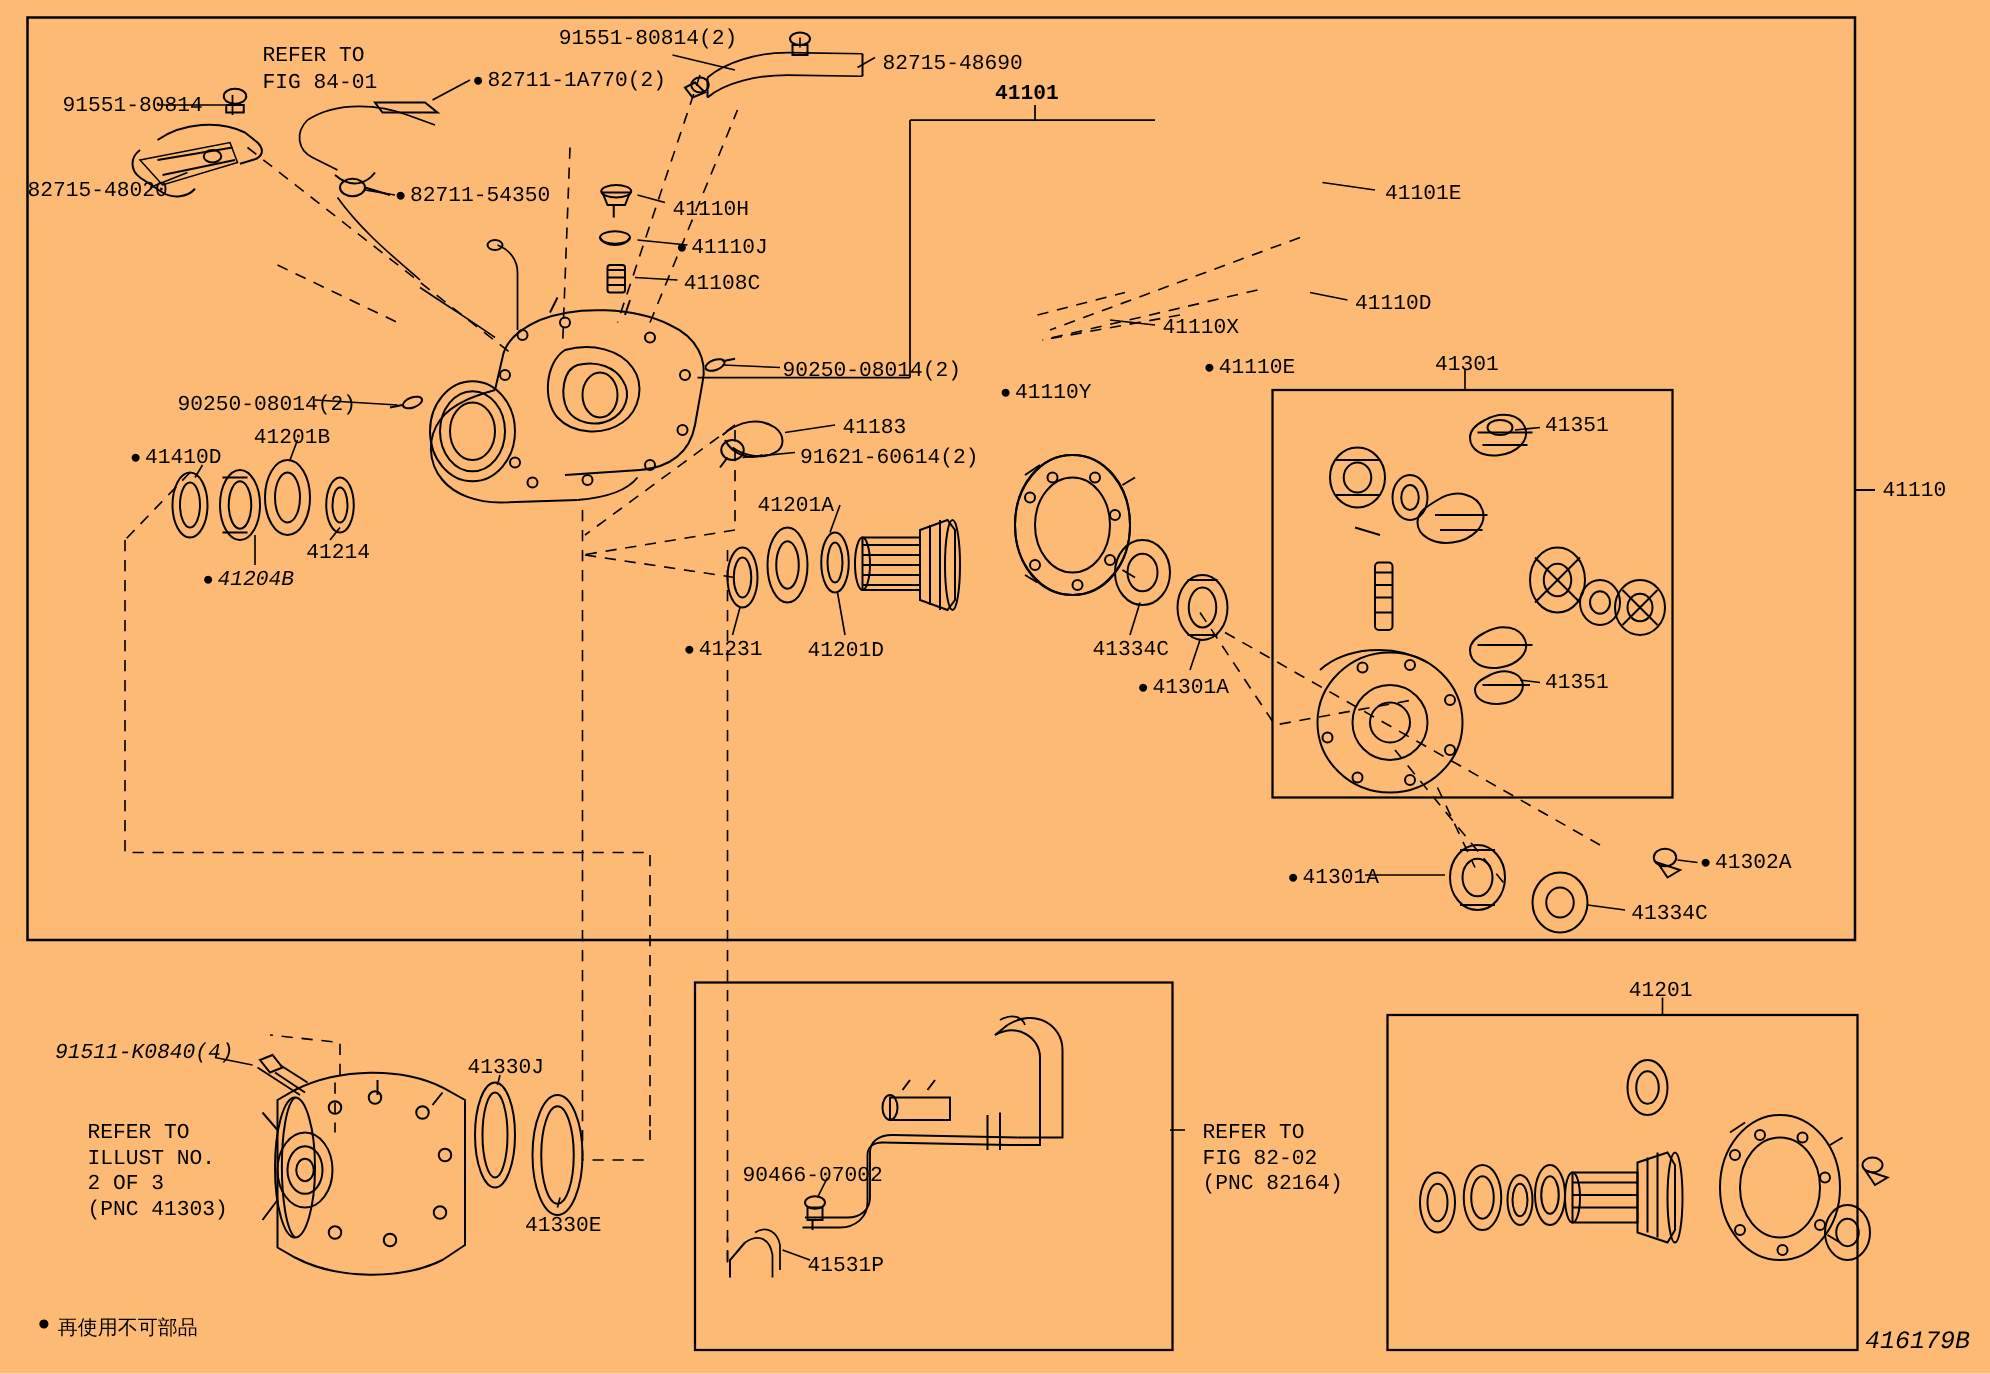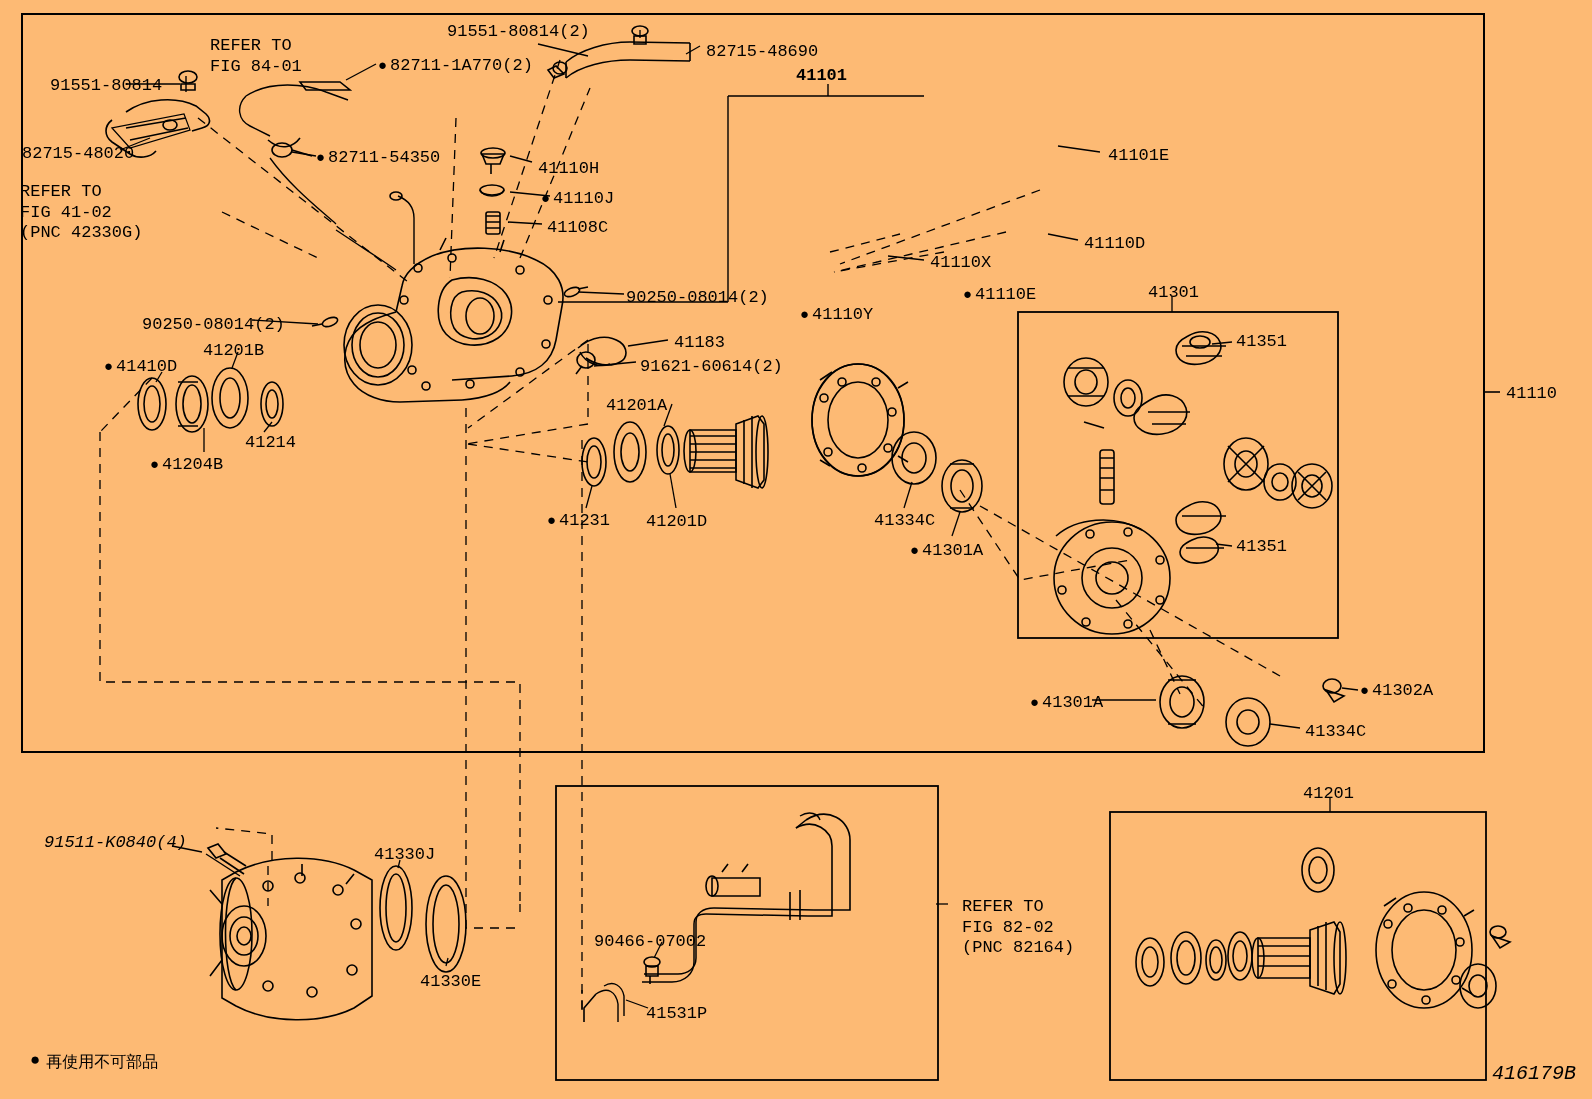--- a/index.html
+++ b/index.html
@@ -394,44 +394,45 @@
   <div class="lbl dot" style="left:800px; top:305px;"><span>41110Y</span></div>
   <div class="lbl" style="left:142px; top:315px;">90250-08014(2)</div>
   <div class="lbl" style="left:674px; top:333px;">41183</div>
   <div class="lbl" style="left:203px; top:341px;">41201B</div>
   <div class="lbl" style="left:1236px; top:332px;">41351</div>
   <div class="lbl" style="left:640px; top:357px;">91621-60614(2)</div>
   <div class="lbl dot" style="left:104px; top:357px;"><span>41410D</span></div>
   <div class="lbl" style="left:606px; top:396px;">41201A</div>
   <div class="lbl" style="left:1506px; top:384px;">41110</div>
   <div class="lbl" style="left:245px; top:433px;">41214</div>
-  <div class="lbl dot" style="left:150px; top:455px;"><span>41204B</span></div>
+  <div class="lbl dot" style="left:162px; top:455px;font-style:italic;"><span>41204B</span></div>
   <div class="lbl" style="left:874px; top:511px;">41334C</div>
   <div class="lbl dot" style="left:547px; top:511px;"><span>41231</span></div>
   <div class="lbl" style="left:646px; top:512px;">41201D</div>
   <div class="lbl" style="left:1236px; top:537px;">41351</div>
   <div class="lbl dot" style="left:910px; top:541px;"><span>41301A</span></div>
   <div class="lbl dot" style="left:1030px; top:693px;"><span>41301A</span></div>
   <div class="lbl dot" style="left:1360px; top:681px;"><span>41302A</span></div>
   <div class="lbl" style="left:1305px; top:722px;">41334C</div>
   <div class="lbl" style="left:1303px; top:784px;">41201</div>
   <div class="lbl" style="left:44px; top:833px;font-style:italic;">91511-K0840(4)</div>
   <div class="lbl" style="left:374px; top:845px;">41330J</div>
   <div class="lbl" style="left:594px; top:932px;">90466-07002</div>
   <div class="lbl" style="left:420px; top:972px;">41330E</div>
   <div class="lbl" style="left:646px; top:1004px;">41531P</div>
 
   <div class="lbl" style="left:210px; top:36px;"><span>REFER TO</span>
 <span>FIG 84-01</span></div>
 
-  <div class="lbl" style="left:20px; top:182px;"><span>REFER TO</span>
-<span>FIG 41-02</span>
-<span>(PNC 42330G)</span></div>
-
-
+
+
+  <div class="lbl" style="left:70px; top:897px;"><span>REFER TO</span>
+<span>ILLUST NO.</span>
+<span>2 OF 3</span>
+<span>(PNC 41303)</span></div>
 
   <div class="lbl" style="left:962px; top:897px;"><span>REFER TO</span>
 <span>FIG 82-02</span>
 <span>(PNC 82164)</span></div>
 
   <div class="lbl" style="left:30px; top:1010px;">
     <div style="display:flex; align-items:center; gap:6px;">
       <span>●</span>
       <span class="cjk">再使用不可部品</span>
     </div>

